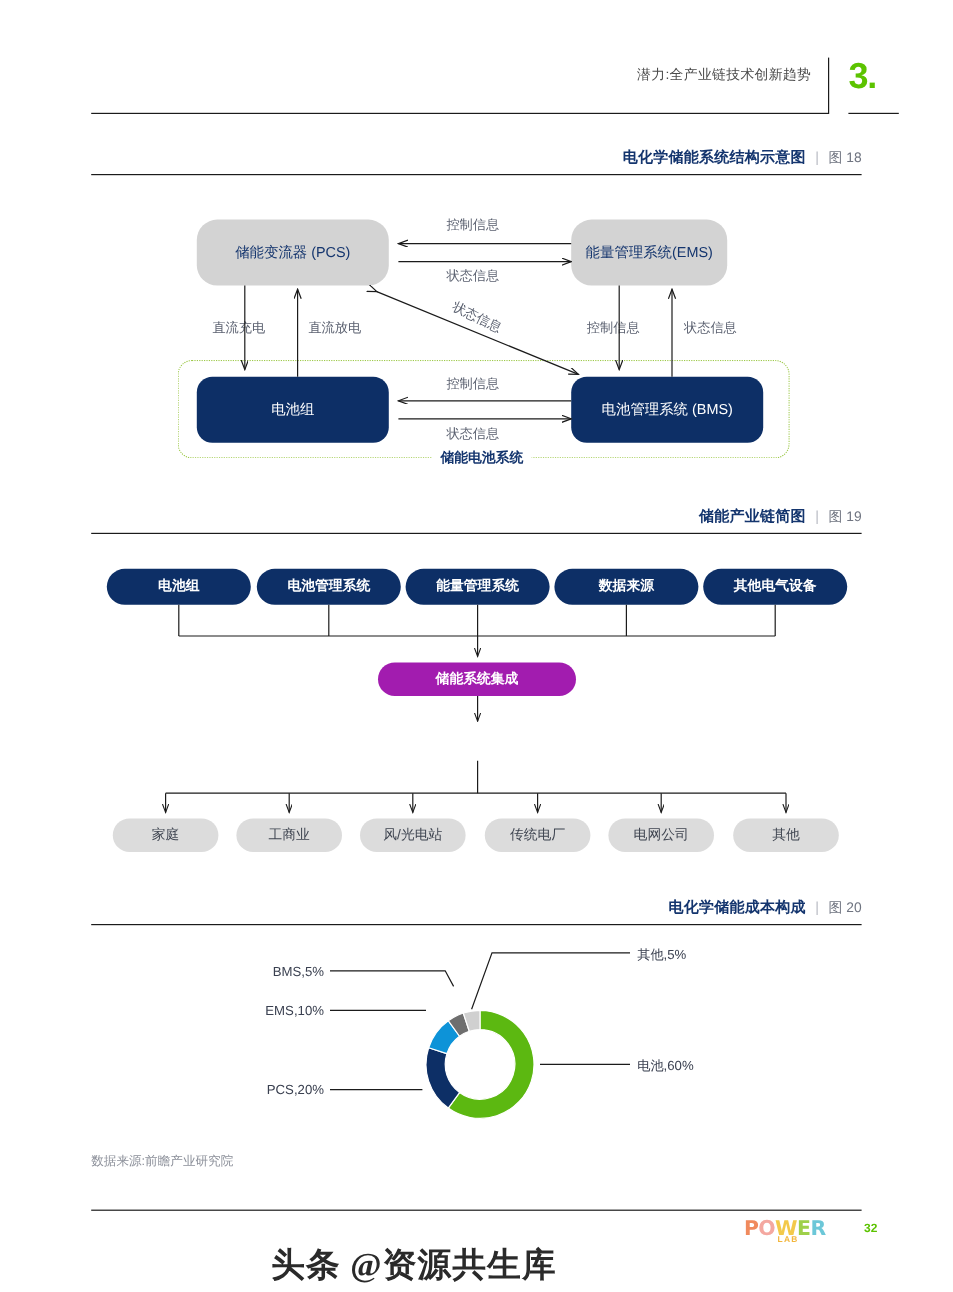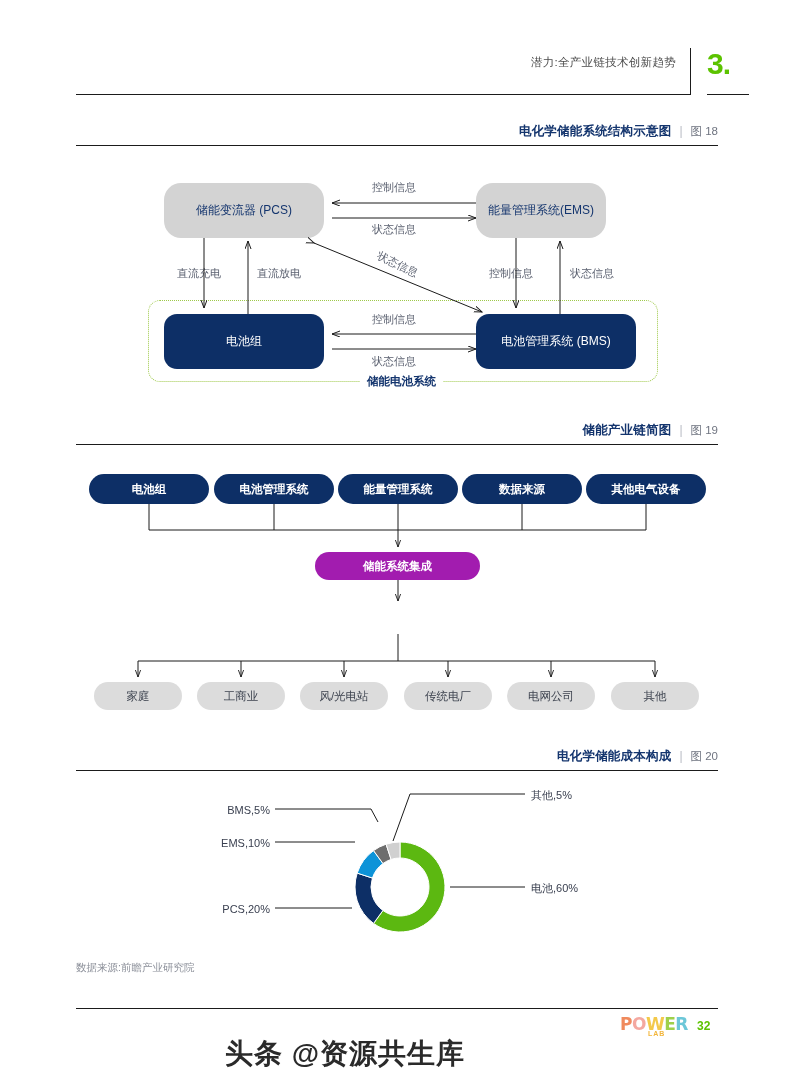--- a/index.html
+++ b/index.html
@@ -141,29 +141,29 @@
     font-size: 17px; font-weight: bold; letter-spacing: -0.5px;
     font-family: "DejaVu Sans", sans-serif;
   }
   .logo span { display: inline-block; }
   .logo-lab {
     position: absolute; left: 648px; top: 1030px;
     font-size: 7px; font-weight: bold; color: #f3b63c;
     letter-spacing: 1px;
   }
   .page-no {
-    position: absolute; left: 697px; top: 1019px;
-    font-size: 12px; color: #5cc300; font-weight: bold;
+    position: absolute; left: 720px; top: 1019px;
+    font-size: 10px; color: #5cc300; font-weight: bold;
   }
   .watermark {
     position: absolute; left: 0; top: 1035px; width: 690px;
     text-align: center;
     font-size: 28px; font-weight: bold; color: #2a2a2a;
     letter-spacing: 1px;
-    font-family: Liberation Sans, sans-serif;
+    font-family: Liberation Serif, serif;
   }
 </style>
 </head>
 <body>
 
 <div id="page">
 
   <div class="hdr-rule"></div>
   <div class="hdr-tick"></div>
   <div class="hdr-text">潜力:全产业链技术创新趋势</div>

